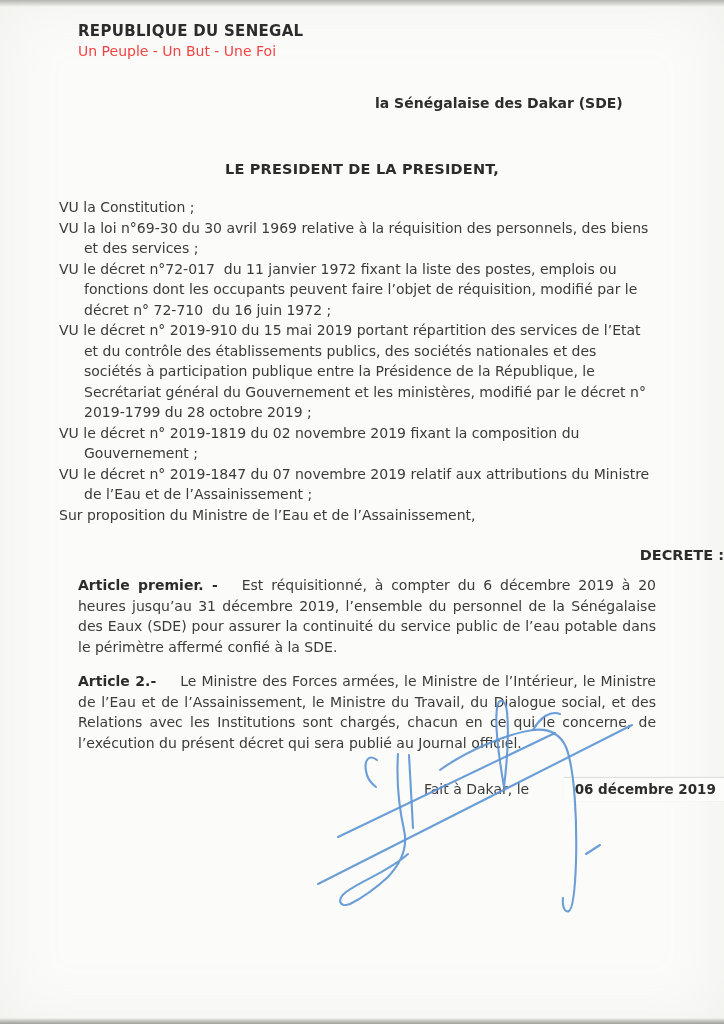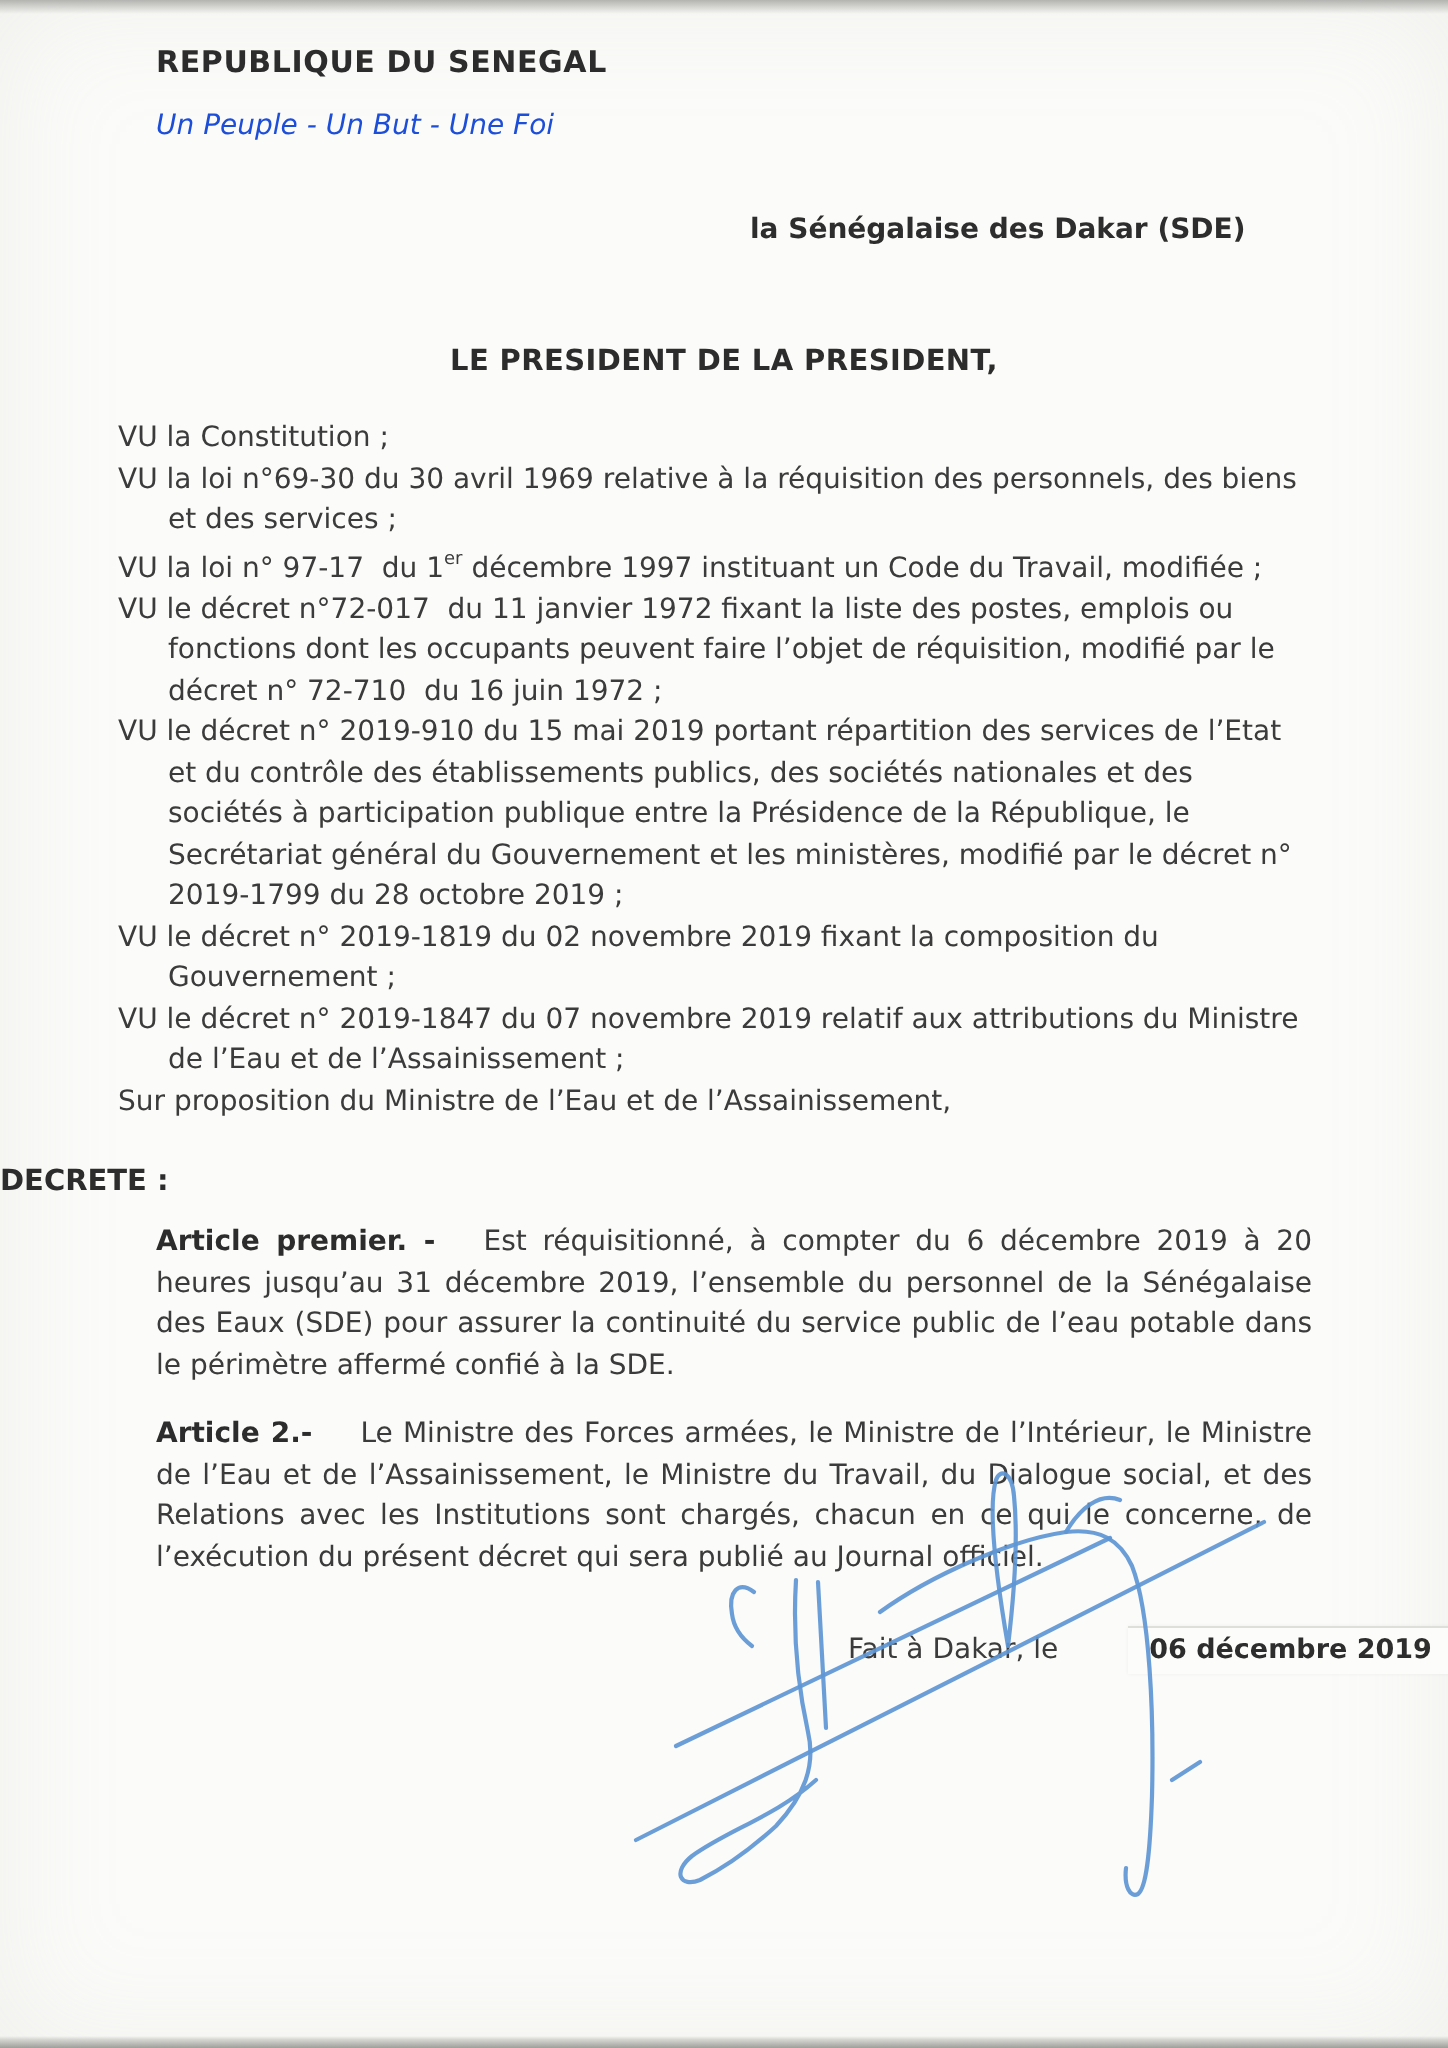--- a/index.html
+++ b/index.html
@@ -24,21 +24,21 @@
   .scan-bottom {
     position: absolute; bottom: 0; left: 0; right: 0; height: 6px;
     background: linear-gradient(0deg, #8f8f8c 0%, #cfcfcc 70%, rgba(250,250,248,0) 100%);
     opacity: .85;
   }
   .letterhead { margin: 22px 0 0 78px; }
   .country {
     font-size: 15px; font-weight: bold; color: #2c2c2c; letter-spacing: .3px;
   }
   .motto {
-    margin-top: 15px; font-size: 14px; font-style: italic; color: #1d4ed8;
+    margin-top: 3px; font-size: 14px; color: #ef4444;
   }
   .title-block {
     margin: 34px 0 0 375px; width: 300px;
     font-size: 14px; font-weight: bold; line-height: 21px; color: #2d2d2d;
   }
   .pre { white-space: pre-wrap; }
   .num-patch {
     display: inline-block; margin-left: 12px; padding: 0 10px 1px;
     background: #fdfdfd;
     box-shadow: 0 0 3px rgba(0,0,0,.07), 1px 1px 1px rgba(0,0,0,.05);
@@ -50,21 +50,21 @@
   }
   .visas {
     margin: 20px 66px 0 59px;
     font-size: 14px; line-height: 20.5px;
   }
   .visa {
     padding-left: 25px; text-indent: -25px; white-space: pre-wrap;
   }
   .visa sup { font-size: 9px; position: relative; top: -1px; }
   .decrete {
-    margin-top: 22px; text-align: left;
+    margin-top: 22px; text-align: right;
     font-size: 14.5px; font-weight: bold; color: #2c2c2c;
   }
   .article {
     margin: 12px 68px 0 78px;
     font-size: 14px; line-height: 20.5px; text-align: justify;
   }
   .article + .article { margin-top: 14px; }
   .art-label { font-weight: bold; color: #2c2c2c; margin-right: 24px; }
   .dateline {
     position: relative; margin-top: 24px; height: 28px;
@@ -102,21 +102,20 @@
 
   <div class="title-block">
     <div>la Sénégalaise des Dakar (SDE)</div>
   </div>
 
   <div class="president">LE PRESIDENT DE LA PRESIDENT,</div>
 
   <div class="visas">
     <div class="visa">VU la Constitution ;</div>
     <div class="visa">VU la loi n°69-30 du 30 avril 1969 relative à la réquisition des personnels, des biens et des services ;</div>
-    <div class="visa"><span>VU la loi n° 97-17  du 1</span><sup>er</sup><span> décembre 1997 instituant un Code du Travail, modifiée ;</span></div>
     <div class="visa">VU le décret n°72-017  du 11 janvier 1972 fixant la liste des postes, emplois ou fonctions dont les occupants peuvent faire l’objet de réquisition, modifié par le décret n° 72-710  du 16 juin 1972 ;</div>
     <div class="visa">VU le décret n° 2019-910 du 15 mai 2019 portant répartition des services de l’Etat et du contrôle des établissements publics, des sociétés nationales et des sociétés à participation publique entre la Présidence de la République, le Secrétariat général du Gouvernement et les ministères, modifié par le décret n° 2019-1799 du 28 octobre 2019 ;</div>
     <div class="visa">VU le décret n° 2019-1819 du 02 novembre 2019 fixant la composition du Gouvernement ;</div>
     <div class="visa">VU le décret n° 2019-1847 du 07 novembre 2019 relatif aux attributions du Ministre de l’Eau et de l’Assainissement ;</div>
     <div class="visa">Sur proposition du Ministre de l’Eau et de l’Assainissement,</div>
   </div>
 
   <div class="decrete">DECRETE :</div>
 
   <p class="article"><span class="art-label">Article premier. -</span><span>Est réquisitionné, à compter du 6 décembre 2019 à 20 heures jusqu’au 31 décembre 2019, l’ensemble du personnel de la Sénégalaise des Eaux (SDE) pour assurer la continuité du service public de l’eau potable dans le périmètre affermé confié à la SDE.</span></p>

